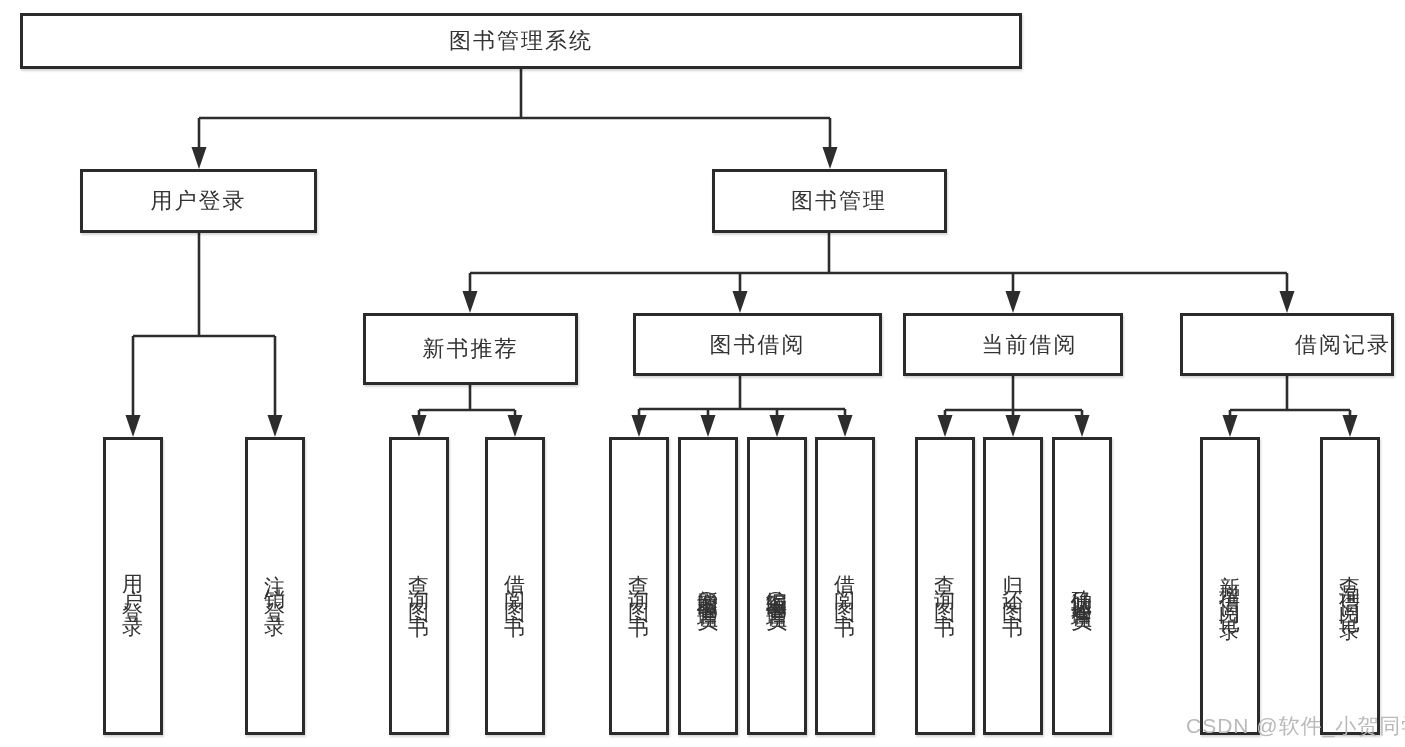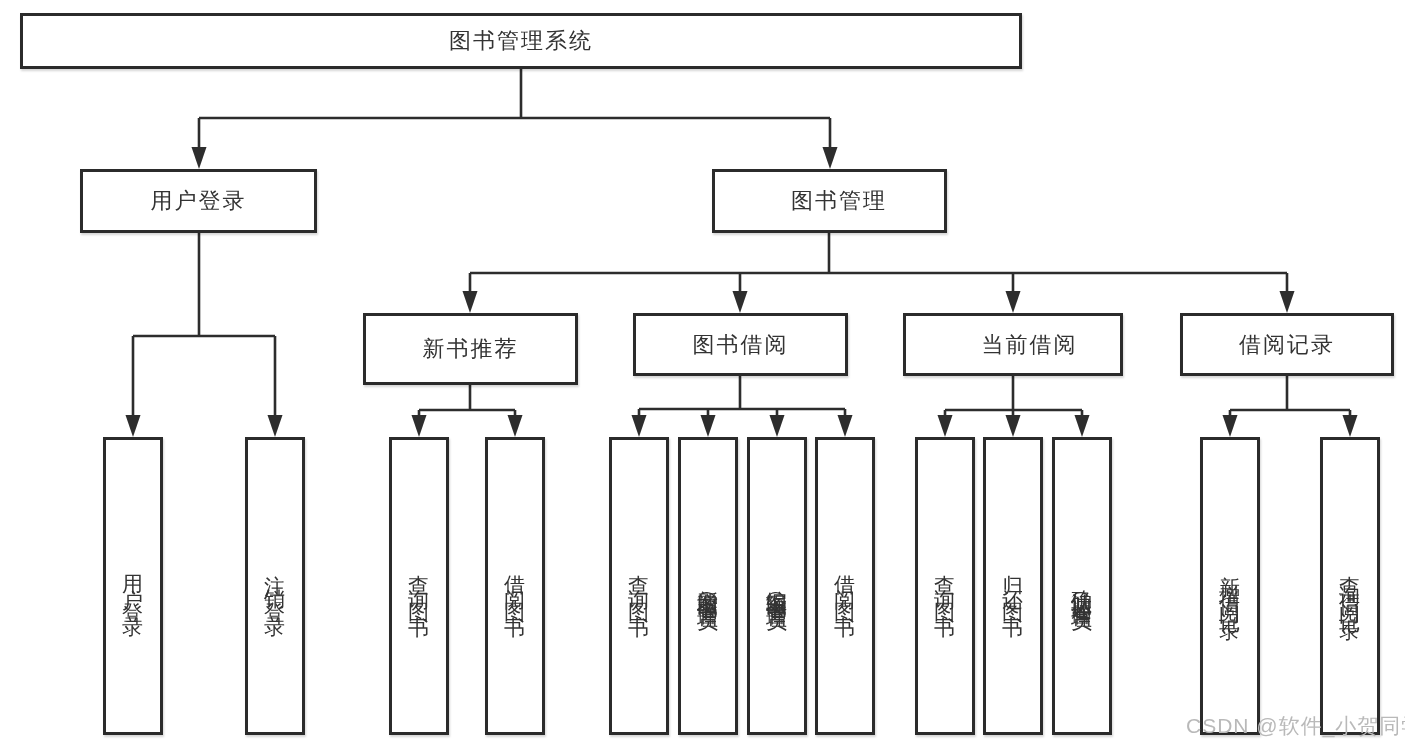--- a/index.html
+++ b/index.html
@@ -21,23 +21,23 @@
     font-size:21px;line-height:1;display:block;
   }
   .ls-lg span{letter-spacing:14px;}
   .ls-md span{letter-spacing:9px;}
   .ls-sm span{letter-spacing:3px;}
   
   #b-root{left:20px;top:13px;width:1002px;height:56px;}
   #b-l2a{left:80px;top:169px;width:237px;height:64px;}
   #b-l2b{left:712px;top:169px;width:235px;height:64px;padding-left:19px;}
   #b-l3a{left:363px;top:313px;width:215px;height:72px;}
-  #b-l3b{left:633px;top:313px;width:215px;height:63px;}
+  #b-l3b{left:633px;top:313px;width:249px;height:63px;}
   #b-l3c{left:903px;top:313px;width:220px;height:63px;padding-left:33px;}
-  #b-l3d{left:1180px;top:313px;width:214px;height:63px;}
+  #b-l3d{left:1180px;top:313px;width:214px;height:63px;justify-content:flex-end;}
   .leaf{top:437px;width:60px;height:298px;}
   #b-g1a{left:103px;} #b-g1b{left:245px;}
   #b-g2a{left:389px;} #b-g2b{left:485px;}
   #b-g3a{left:609px;} #b-g3b{left:678px;} #b-g3c{left:747px;} #b-g3d{left:815px;}
   #b-g4a{left:915px;} #b-g4b{left:983px;} #b-g4c{left:1052px;}
   #b-g5a{left:1200px;} #b-g5b{left:1320px;}
   .watermark{
     position:absolute;z-index:5;left:1186px;top:712px;
     font-size:21px;color:#b9b9b9;letter-spacing:1px;white-space:nowrap;
   }

